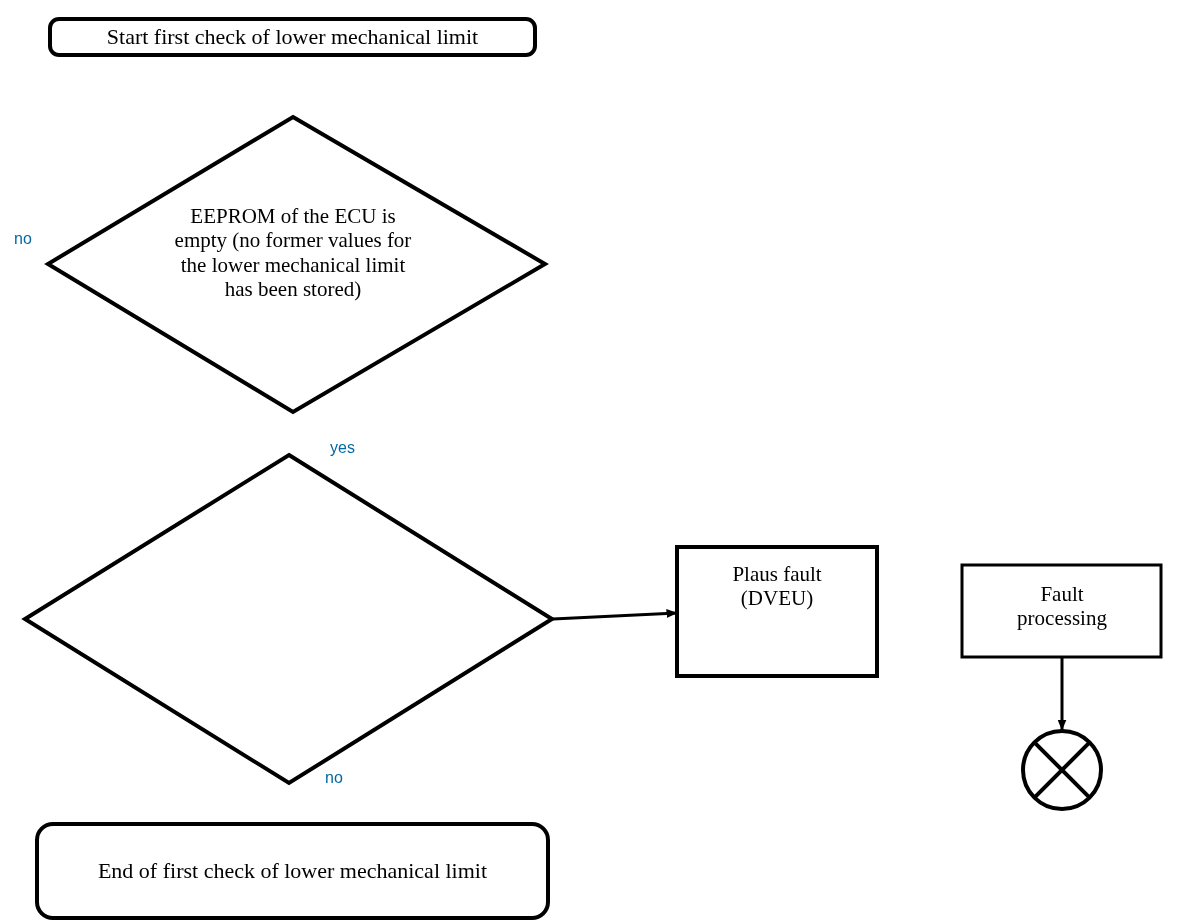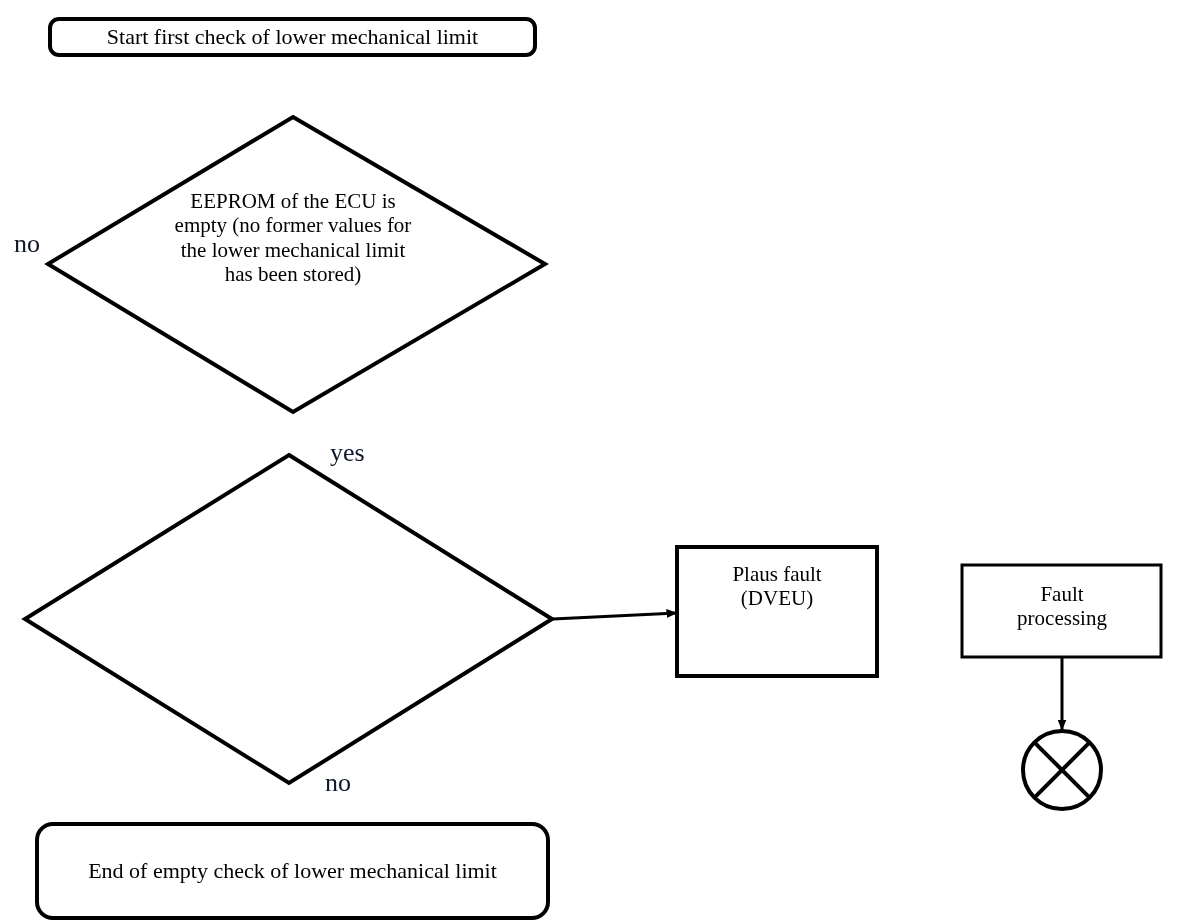--- a/index.html
+++ b/index.html
@@ -28,23 +28,23 @@
     position: absolute;
     text-align: center;
     color: #000000;
     font-family: "Liberation Serif", "DejaVu Serif", serif;
     line-height: 1.16;
     white-space: pre-line;
     pointer-events: none;
   }
   .edge-label {
     position: absolute;
-    color: #0f172a;
-    font-family: Liberation Serif, serif;
-    font-size: 26px;
+    color: #0369a1;
+    font-family: Liberation Sans, sans-serif;
+    font-size: 16px;
     line-height: 1;
     white-space: nowrap;
   }
 
   
   #start-text {
     left: 50px;
     top: 20px;
     width: 485px;
     height: 34px;
@@ -60,21 +60,21 @@
     height: 94px;
     display: flex;
     align-items: center;
     justify-content: center;
     font-size: 22px;
   }
 
   
   #decision-eeprom-text {
     left: 143px;
-    top: 189px;
+    top: 204px;
     width: 300px;
     font-size: 21px;
   }
   #decision-adapt-text {
     left: 138px;
     top: 538px;
     width: 300px;
     font-size: 21px;
   }
 
@@ -137,21 +137,21 @@
 the lower mechanical limit
 has been stored)</div>
 
 
   <div class="node-text" id="fault-processing-text">Fault
 processing</div>
 
   <div class="node-text" id="plaus-fault-text">Plaus fault
 (DVEU)</div>
 
-  <div class="node-text" id="end-text">End of empty check of lower mechanical limit</div>
+  <div class="node-text" id="end-text">End of first check of lower mechanical limit</div>
 
   <div class="edge-label" id="label-no-eeprom">no</div>
 
   <div class="edge-label" id="label-yes-eeprom">yes</div>
 
   <div class="edge-label" id="label-no-adapt">no</div>
 
 </div>
 
 </body></html>

